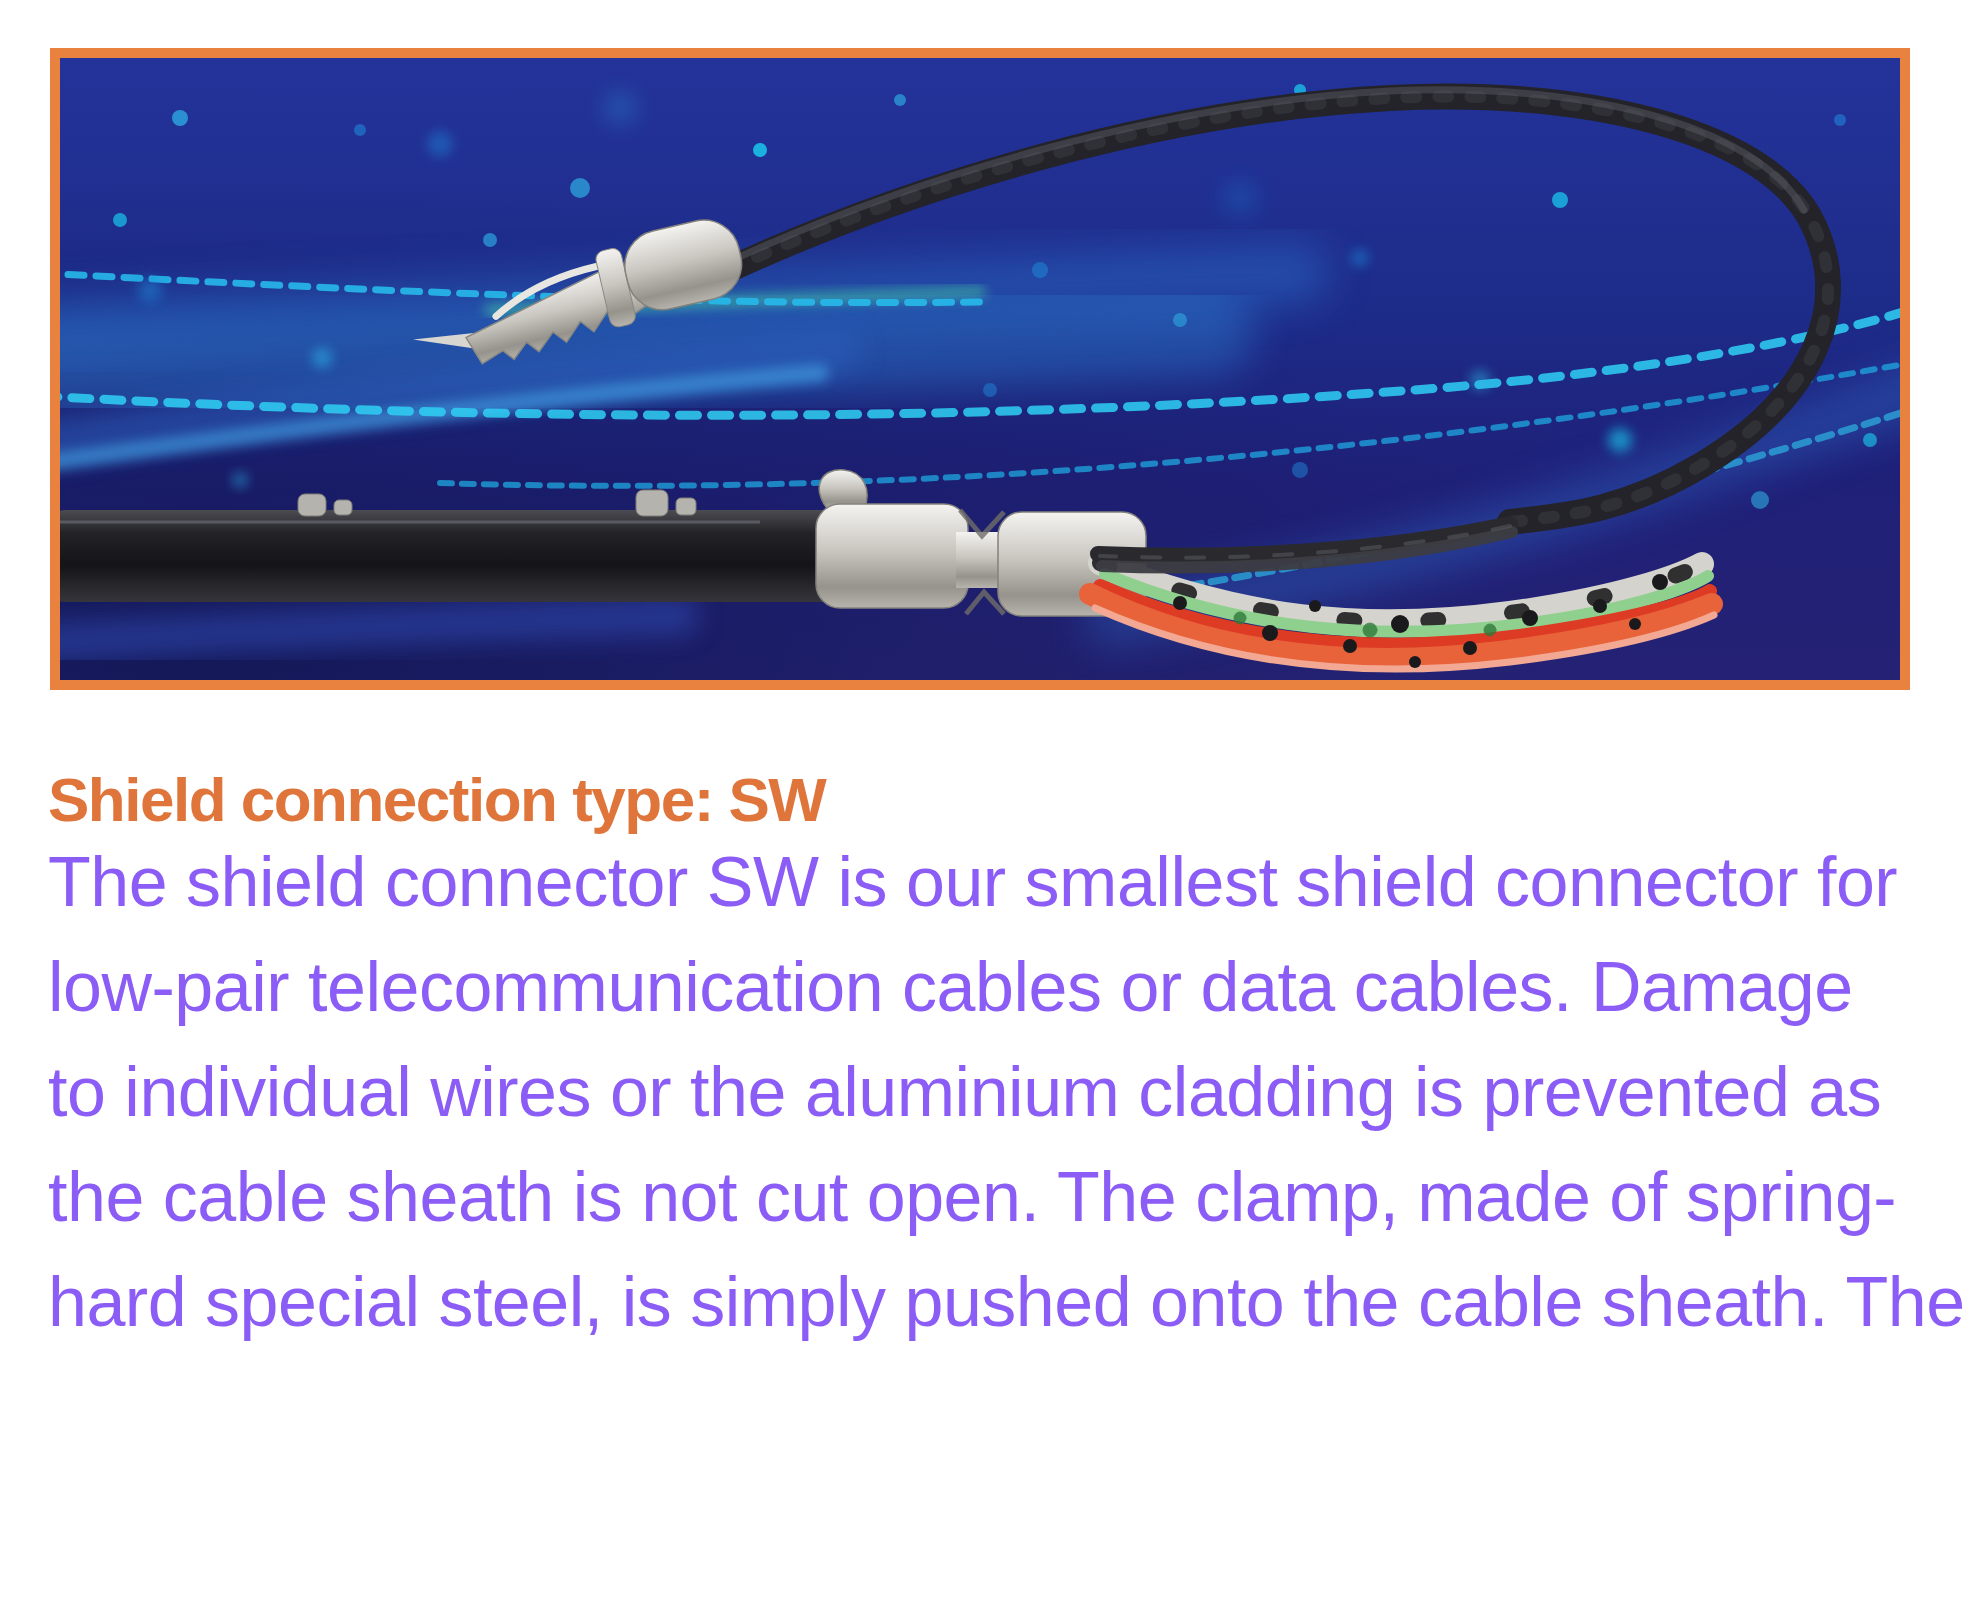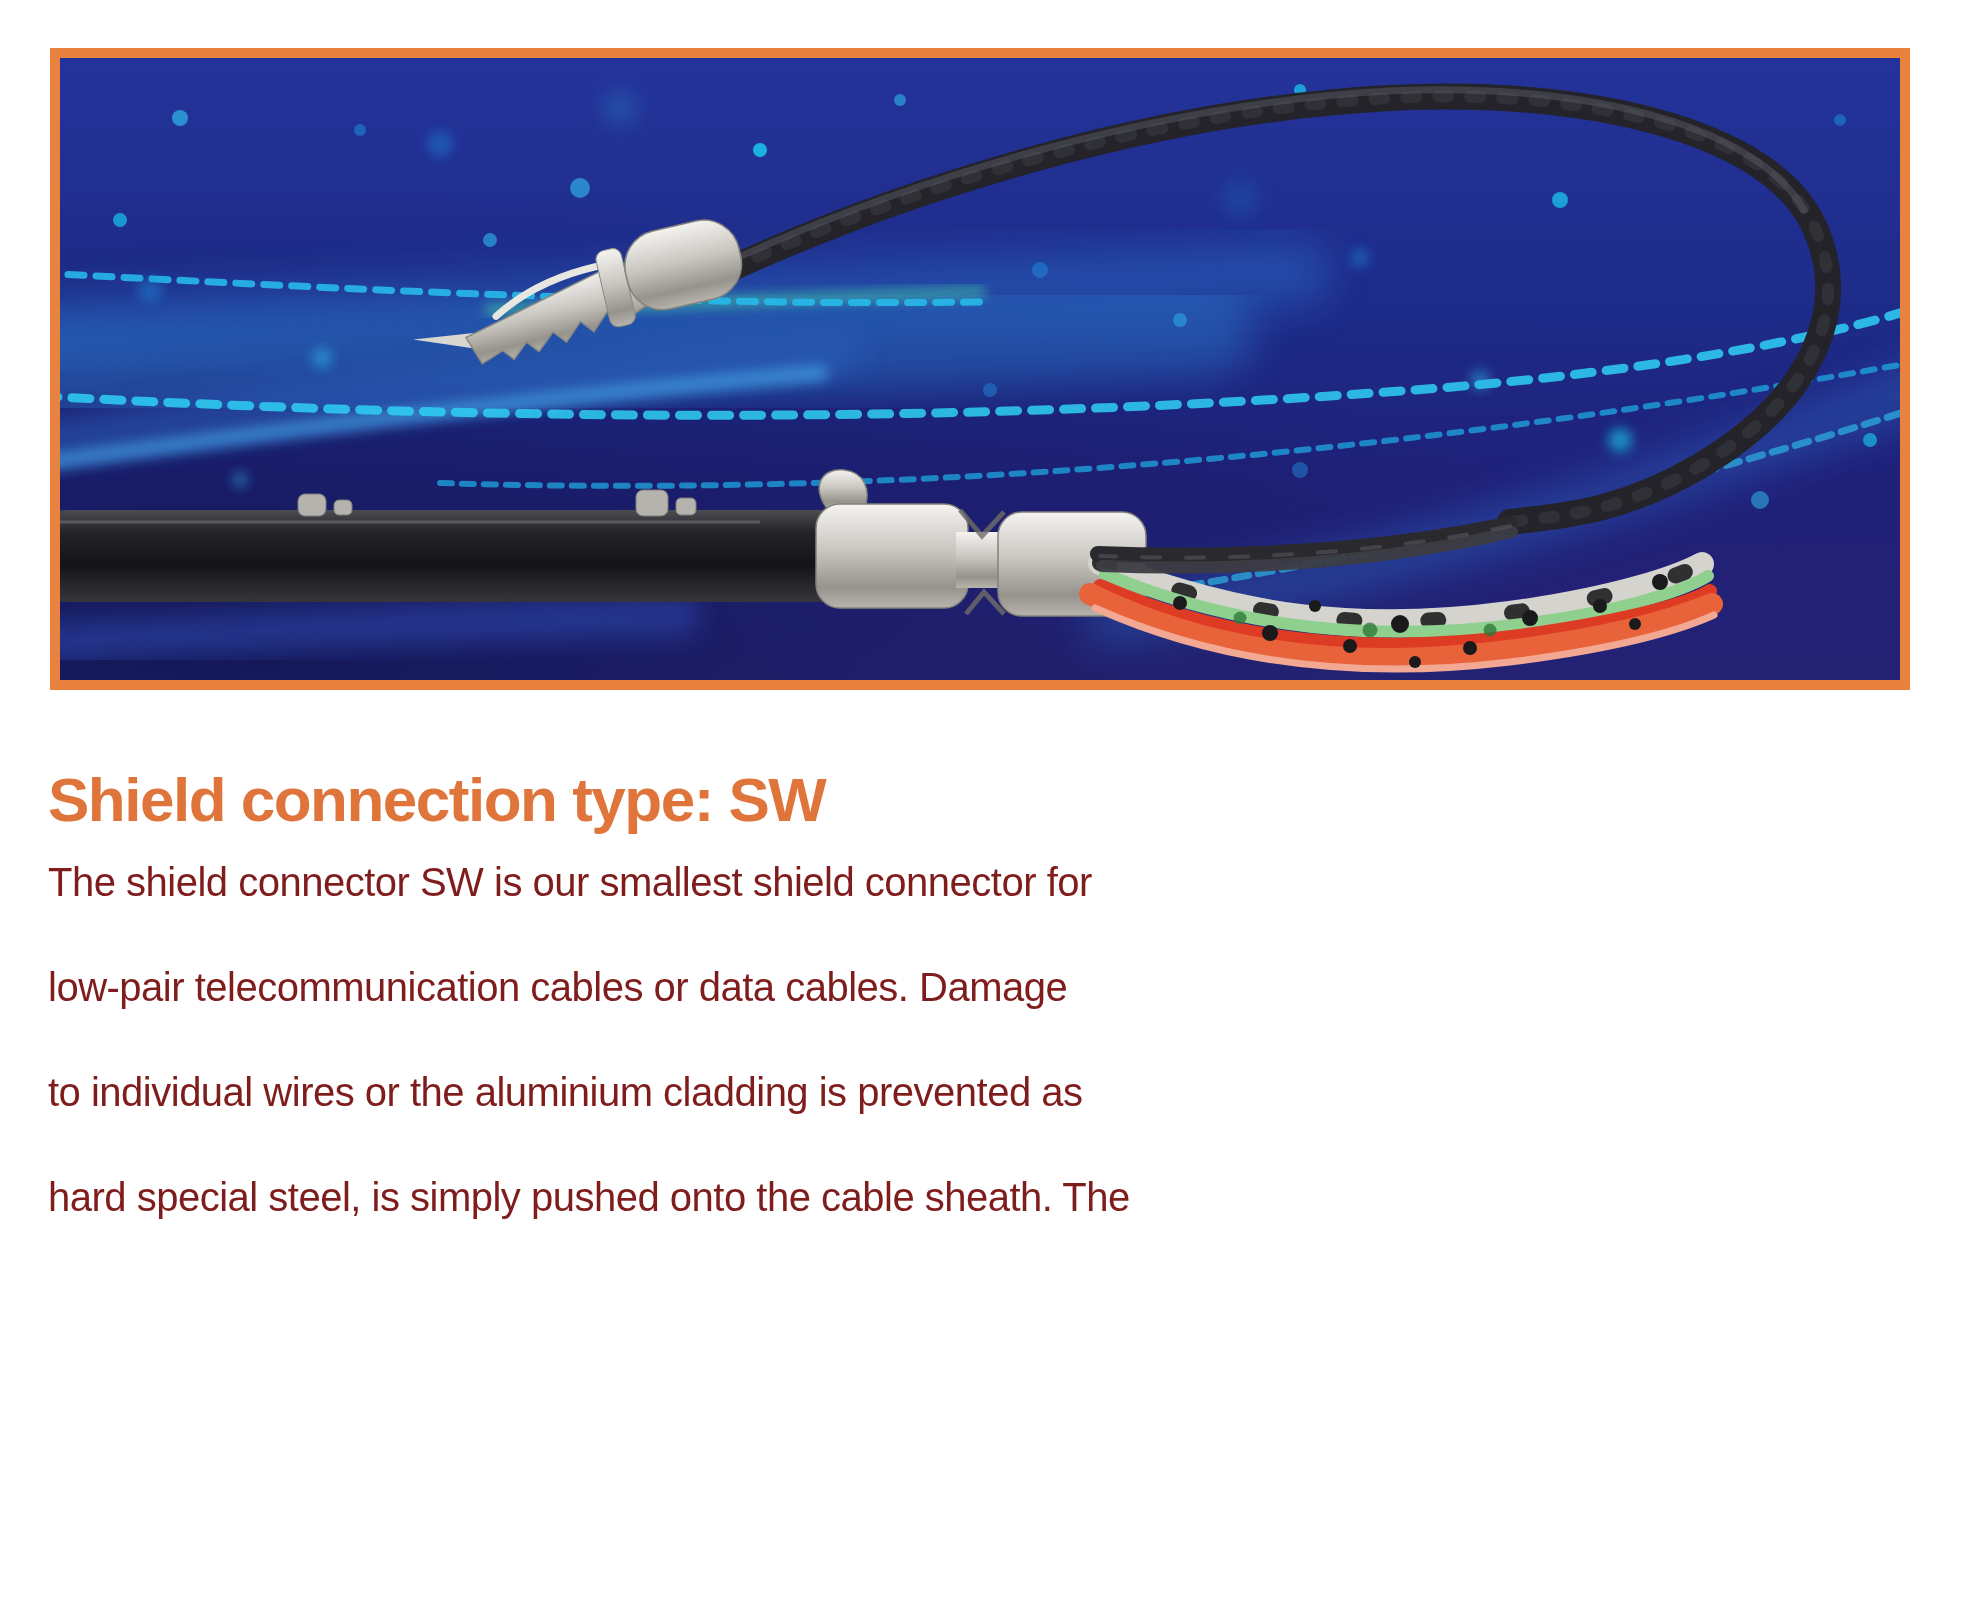--- a/index.html
+++ b/index.html
@@ -11,22 +11,22 @@
     position:absolute;left:50px;top:48px;width:1860px;height:642px;
     box-sizing:border-box;border:10px solid #e9813f;background:#1c2a84;margin:0;
   }
   .hero svg{display:block;width:100%;height:100%}
   .heading{
     position:absolute;left:48px;top:766px;margin:0;
     font-size:62px;font-weight:700;letter-spacing:-1.5px;color:#df753a;line-height:1.1;
   }
   .bodytext{
     position:absolute;left:48px;top:830px;width:1880px;
-    font-size:40px;line-height:105px;letter-spacing:-0.5px;
-    font-weight:400;color:#7f1d1d;
+    font-size:70px;line-height:105px;letter-spacing:-0.5px;
+    font-weight:400;color:#8b5cf6;
   }
   .bodytext .line{white-space:nowrap}
 </style>
 </head>
 <body>
 
 <main>
 
   <figure class="hero">
     <svg viewBox="0 0 1840 622" preserveAspectRatio="none" xmlns="http://www.w3.org/2000/svg">
@@ -186,16 +186,17 @@
       </g>
     </svg>
   </figure>
 
   <h1 class="heading">Shield connection type: SW</h1>
 
   <div class="bodytext">
     <div class="line">The shield connector SW is our smallest shield connector for</div>
     <div class="line">low-pair telecommunication cables or data cables. Damage</div>
     <div class="line">to individual wires or the aluminium cladding is prevented as</div>
+    <div class="line">the cable sheath is not cut open. The clamp, made of spring-</div>
     <div class="line">hard special steel, is simply pushed onto the cable sheath. The</div>
   </div>
 
 </main>
 
 </body></html>

